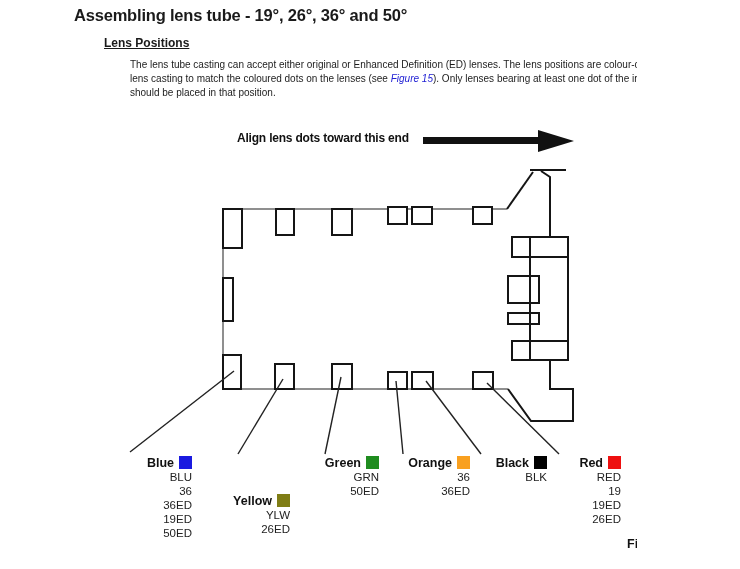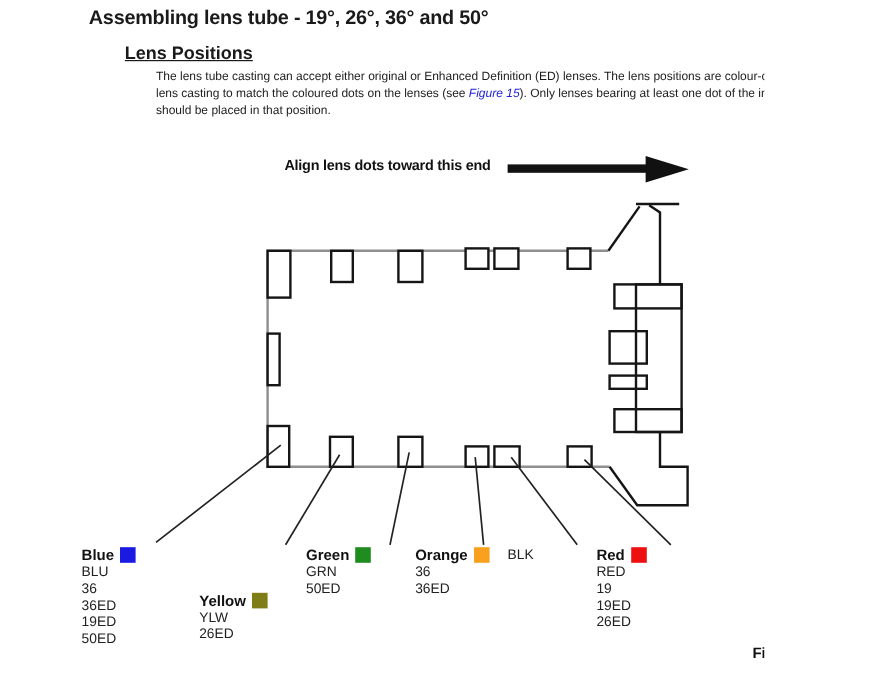--- a/index.html
+++ b/index.html
@@ -11,21 +11,21 @@
     color:#1e1e1e;
     overflow:hidden;
   }
   .doc-title{
     position:absolute;left:74px;top:6px;
     font-size:16.5px;font-weight:700;letter-spacing:-0.2px;
     color:#1a1a1a;white-space:nowrap;
   }
   .section-heading{
     position:absolute;left:104px;top:36px;
-    font-size:15px;font-weight:700;
+    font-size:12px;font-weight:700;
     text-decoration:underline;
     color:#1a1a1a;white-space:nowrap;
   }
   .body-text{
     position:absolute;left:130px;top:58px;width:585px;
     font-size:10px;line-height:13.9px;
     color:#1c1c1c;
   }
   .figure-link{
     color:#2121d4;font-style:italic;
@@ -37,21 +37,21 @@
   }
   .line-art{
     position:absolute;left:0;top:0;
   }
   .legend{
     position:absolute;left:0;top:0;width:740px;height:569px;
     pointer-events:none;
   }
   .legend-col{
     position:absolute;top:456px;width:124px;
-    text-align:left;
+    text-align:right;
   }
   .legend-head{
     font-size:12.5px;font-weight:700;color:#111;
     line-height:14px;white-space:nowrap;
   }
   .legend-swatch{
     display:inline-block;width:13px;height:13px;
     margin-left:5px;vertical-align:-2px;
   }
   .legend-code{
@@ -143,20 +143,21 @@
         <div class="legend-head"><span>Green</span><span class="legend-swatch" style="background: rgb(31, 140, 31);"></span></div>
         <div class="legend-code">GRN</div>
         <div class="legend-code">50ED</div>
       </div>
       <div class="legend-col" style="left: 346px;">
         <div class="legend-head"><span>Orange</span><span class="legend-swatch" style="background: rgb(249, 160, 31);"></span></div>
         <div class="legend-code">36</div>
         <div class="legend-code">36ED</div>
       </div>
       <div class="legend-col" style="left: 423px;">
+        <div class="legend-head"><span>Black</span><span class="legend-swatch" style="background: rgb(0, 0, 0);"></span></div>
         <div class="legend-code">BLK</div>
       </div>
       <div class="legend-col" style="left: 497px;">
         <div class="legend-head"><span>Red</span><span class="legend-swatch" style="background: rgb(238, 16, 16);"></span></div>
         <div class="legend-code">RED</div>
         <div class="legend-code">19</div>
         <div class="legend-code">19ED</div>
         <div class="legend-code">26ED</div>
       </div>
     </div>

